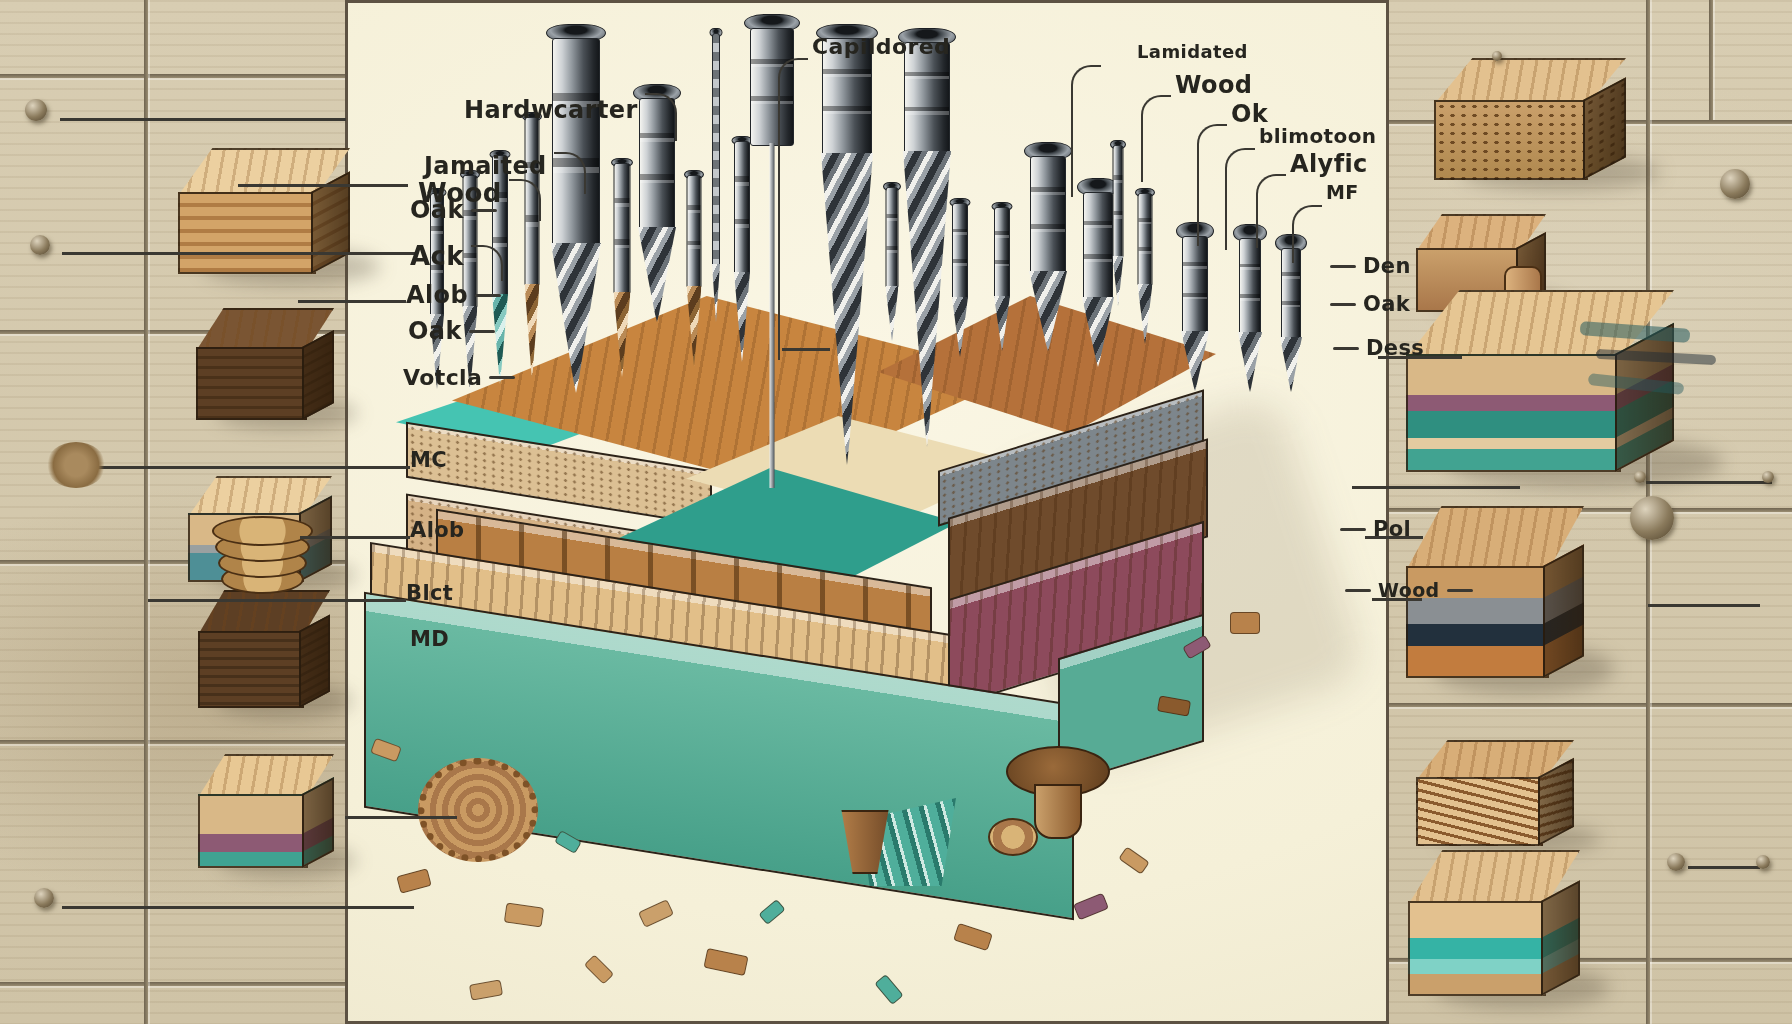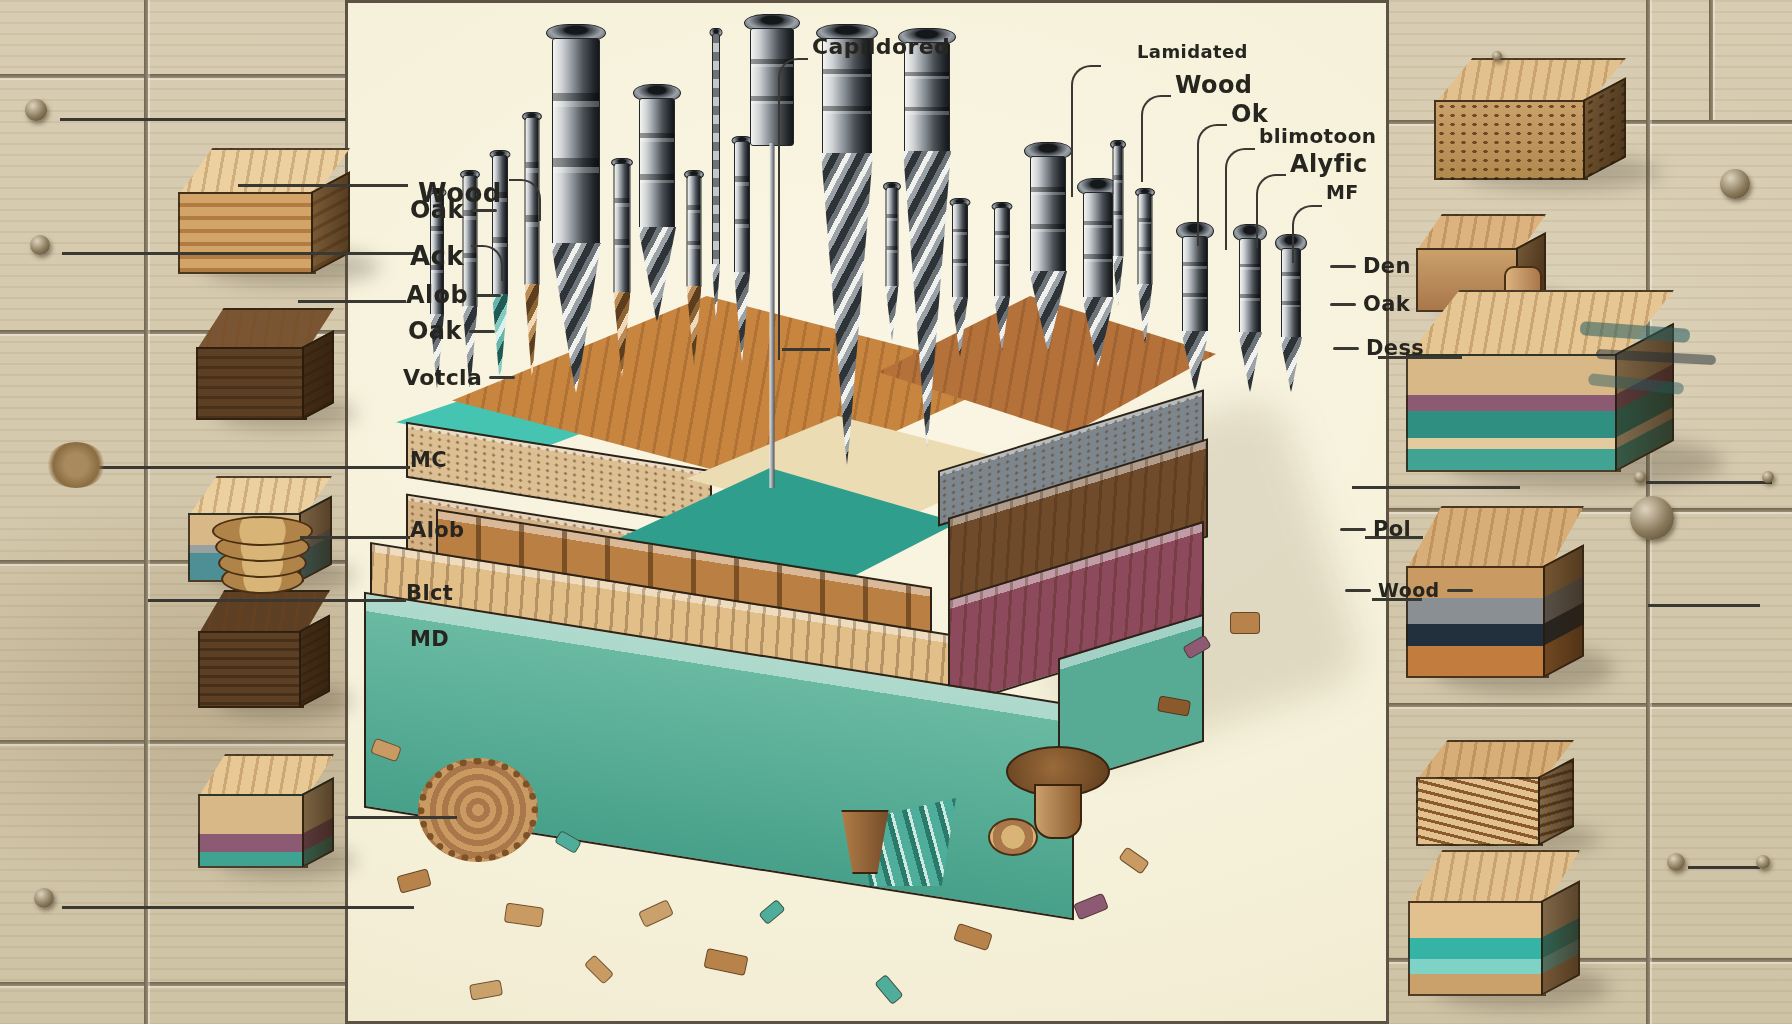--- a/index.html
+++ b/index.html
@@ -313,20 +313,28 @@
       <div class="nail" style="left: 30px; top: 235px; width: 20px; height: 20px;"></div>
       <div class="nail" style="left: 34px; top: 888px; width: 20px; height: 20px;"></div>
       <div class="nail" style="left: 1720px; top: 169px; width: 30px; height: 30px;"></div>
       <div class="nail" style="left: 1630px; top: 496px; width: 44px; height: 44px;"></div>
       <div class="nail" style="left: 1667px; top: 853px; width: 18px; height: 18px;"></div>
       <div class="nail" style="left: 1756px; top: 855px; width: 14px; height: 14px;"></div>
       <div class="nail" style="left: 1634px; top: 471px; width: 12px; height: 12px;"></div>
       <div class="nail" style="left: 1762px; top: 471px; width: 12px; height: 12px;"></div>
       <div class="nail" style="left: 1492px; top: 51px; width: 10px; height: 10px;"></div>
       <div class="abs" style="left: 46px; top: 442px; width: 60px; height: 46px; border-radius: 50%; background: radial-gradient(circle, rgb(169, 138, 94) 30%, rgb(138, 108, 66) 60%, rgba(0, 0, 0, 0) 75%);"></div>
+      <div class="label" style="left: 464px; top: 79px; font-size: 24px;">
+        <span>Hardwcarter</span>
+        <div class="curve-r" style="height: 46px;"></div>
+      </div>
+      <div class="label" style="left: 424px; top: 138px; font-size: 24px;">
+        <span>Jamaited</span>
+        <div class="curve-r" style="height: 40px;"></div>
+      </div>
       <div class="label" style="left: 418px; top: 165px; font-size: 26px;">
         <span>Wood</span>
         <div class="curve-r" style="height: 40px;"></div>
       </div>
       <div class="label" style="left: 410px; top: 196px; font-size: 24px;">
         <span>Oak</span>
         <div class="dash"></div>
       </div>
       <div class="label" style="left: 410px; top: 231px; font-size: 26px;">
         <span>Ack</span>

